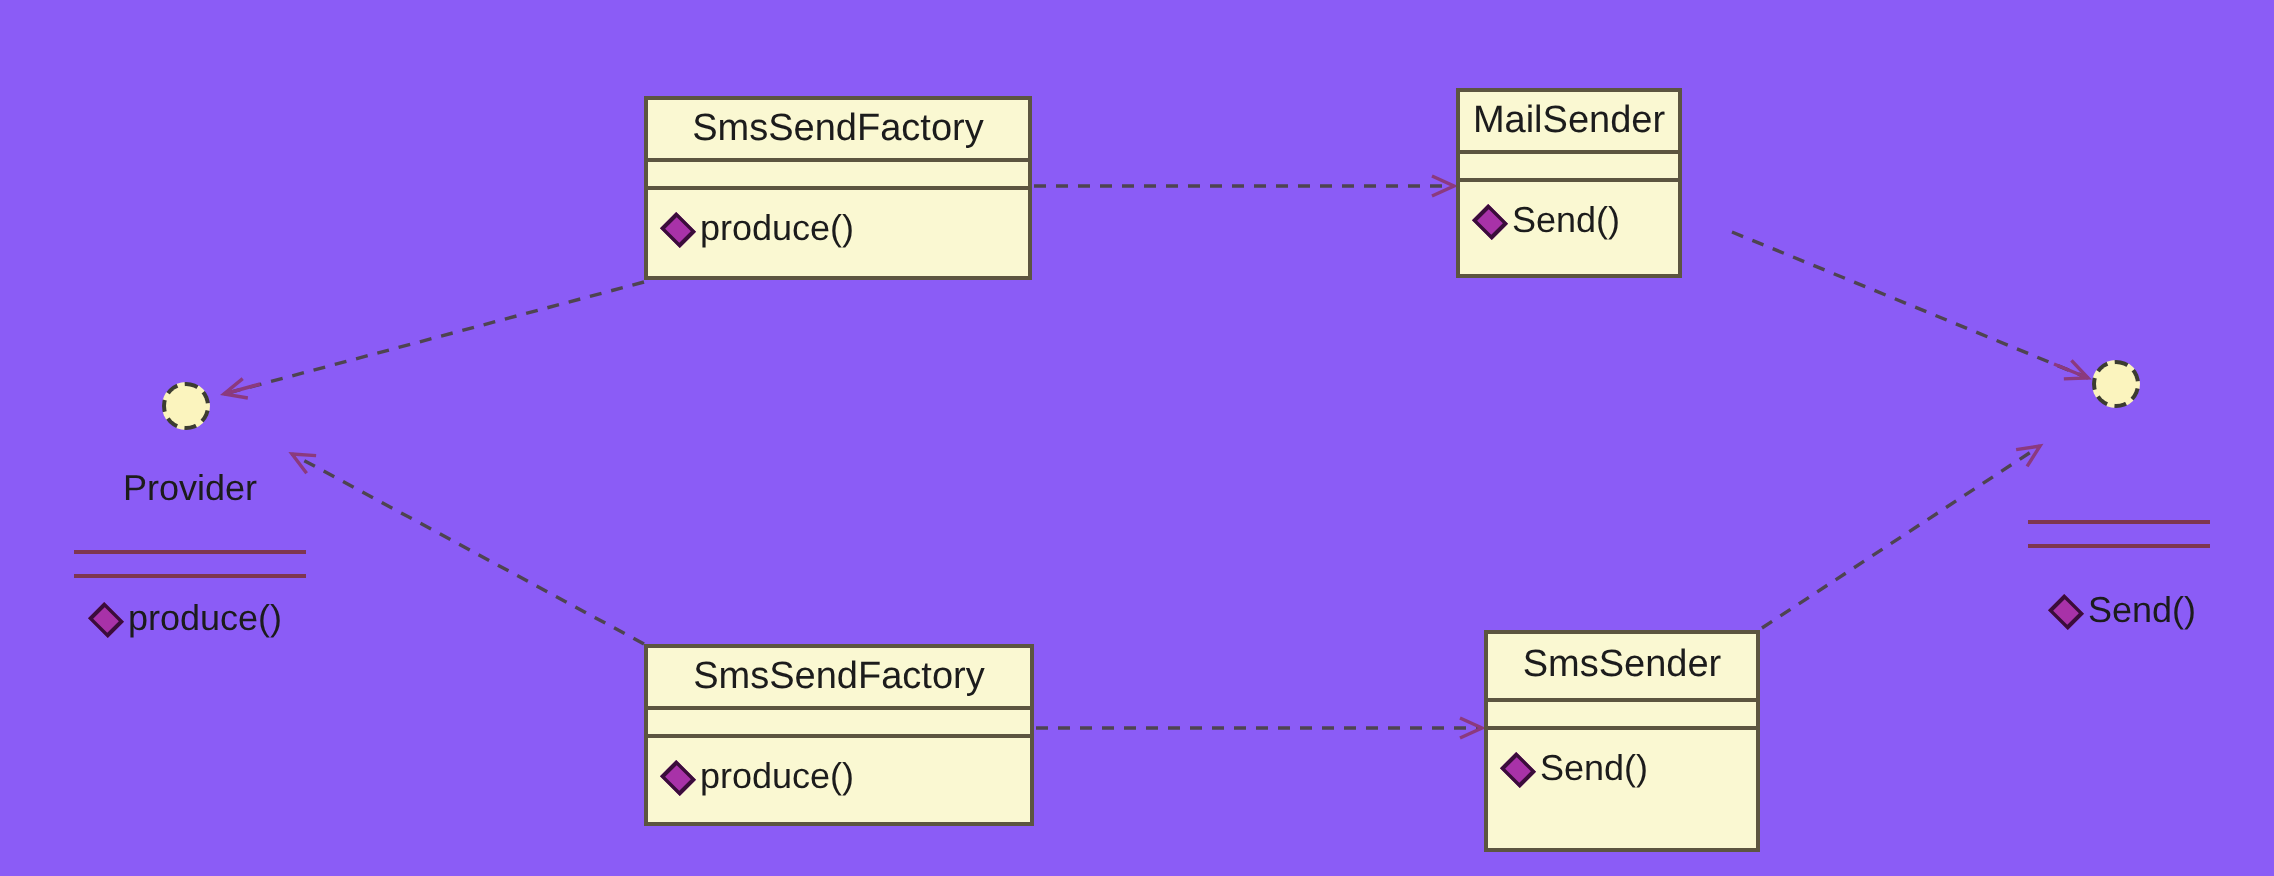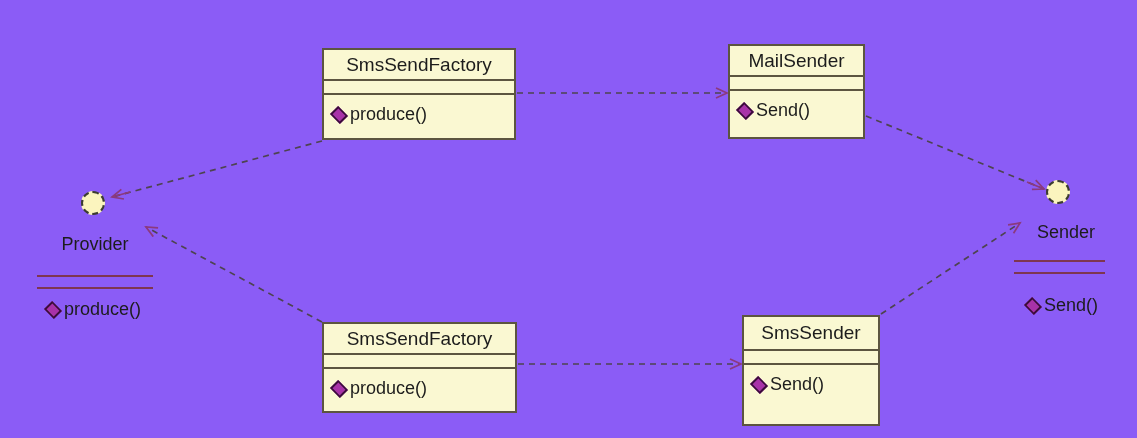--- a/index.html
+++ b/index.html
@@ -96,21 +96,21 @@
     fill: none;
   }
   .dep-solid {
     stroke: #8B3A7E;
     stroke-width: 1.7;
     fill: none;
   }
 
   
   #box-factory-top   { left: 322px; top: 48px;  width: 194px; height: 92px; }
-  #box-mail-sender   { left: 728px; top: 44px;  width: 137px; height: 95px; }
+  #box-mail-sender   { left: 728px; top: 44px;  width: 113px; height: 95px; }
   #box-factory-bottom{ left: 322px; top: 322px; width: 195px; height: 91px; }
   #box-sms-sender    { left: 742px; top: 315px; width: 138px; height: 111px; }
   #box-sms-sender .class-title { line-height: 32px; height: 32px; }
 
   
   #provider-circle  { left: 81px;  top: 191px; }
   #provider-label   { left: 40px;  top: 234px; width: 110px; }
   #provider-lines   { left: 37px;  top: 275px; width: 116px; }
   #provider-method  { left: 46px;  top: 299px; }
 
@@ -185,20 +185,19 @@
 
   <div class="lollipop" id="provider-circle"></div>
   <div class="iface-label" id="provider-label">Provider</div>
   <div class="iface-lines" id="provider-lines"></div>
   <div class="iface-method" id="provider-method">
     <span class="diamond"></span>
     <span>produce()</span>
   </div>
 
   <div class="lollipop" id="sender-circle"></div>
-  <div class="iface-label" id="sender-label">Sender</div>
   <div class="iface-lines" id="sender-lines"></div>
   <div class="iface-method" id="sender-method">
     <span class="diamond"></span>
     <span>Send()</span>
   </div>
 
 </div>
 
 </body></html>

